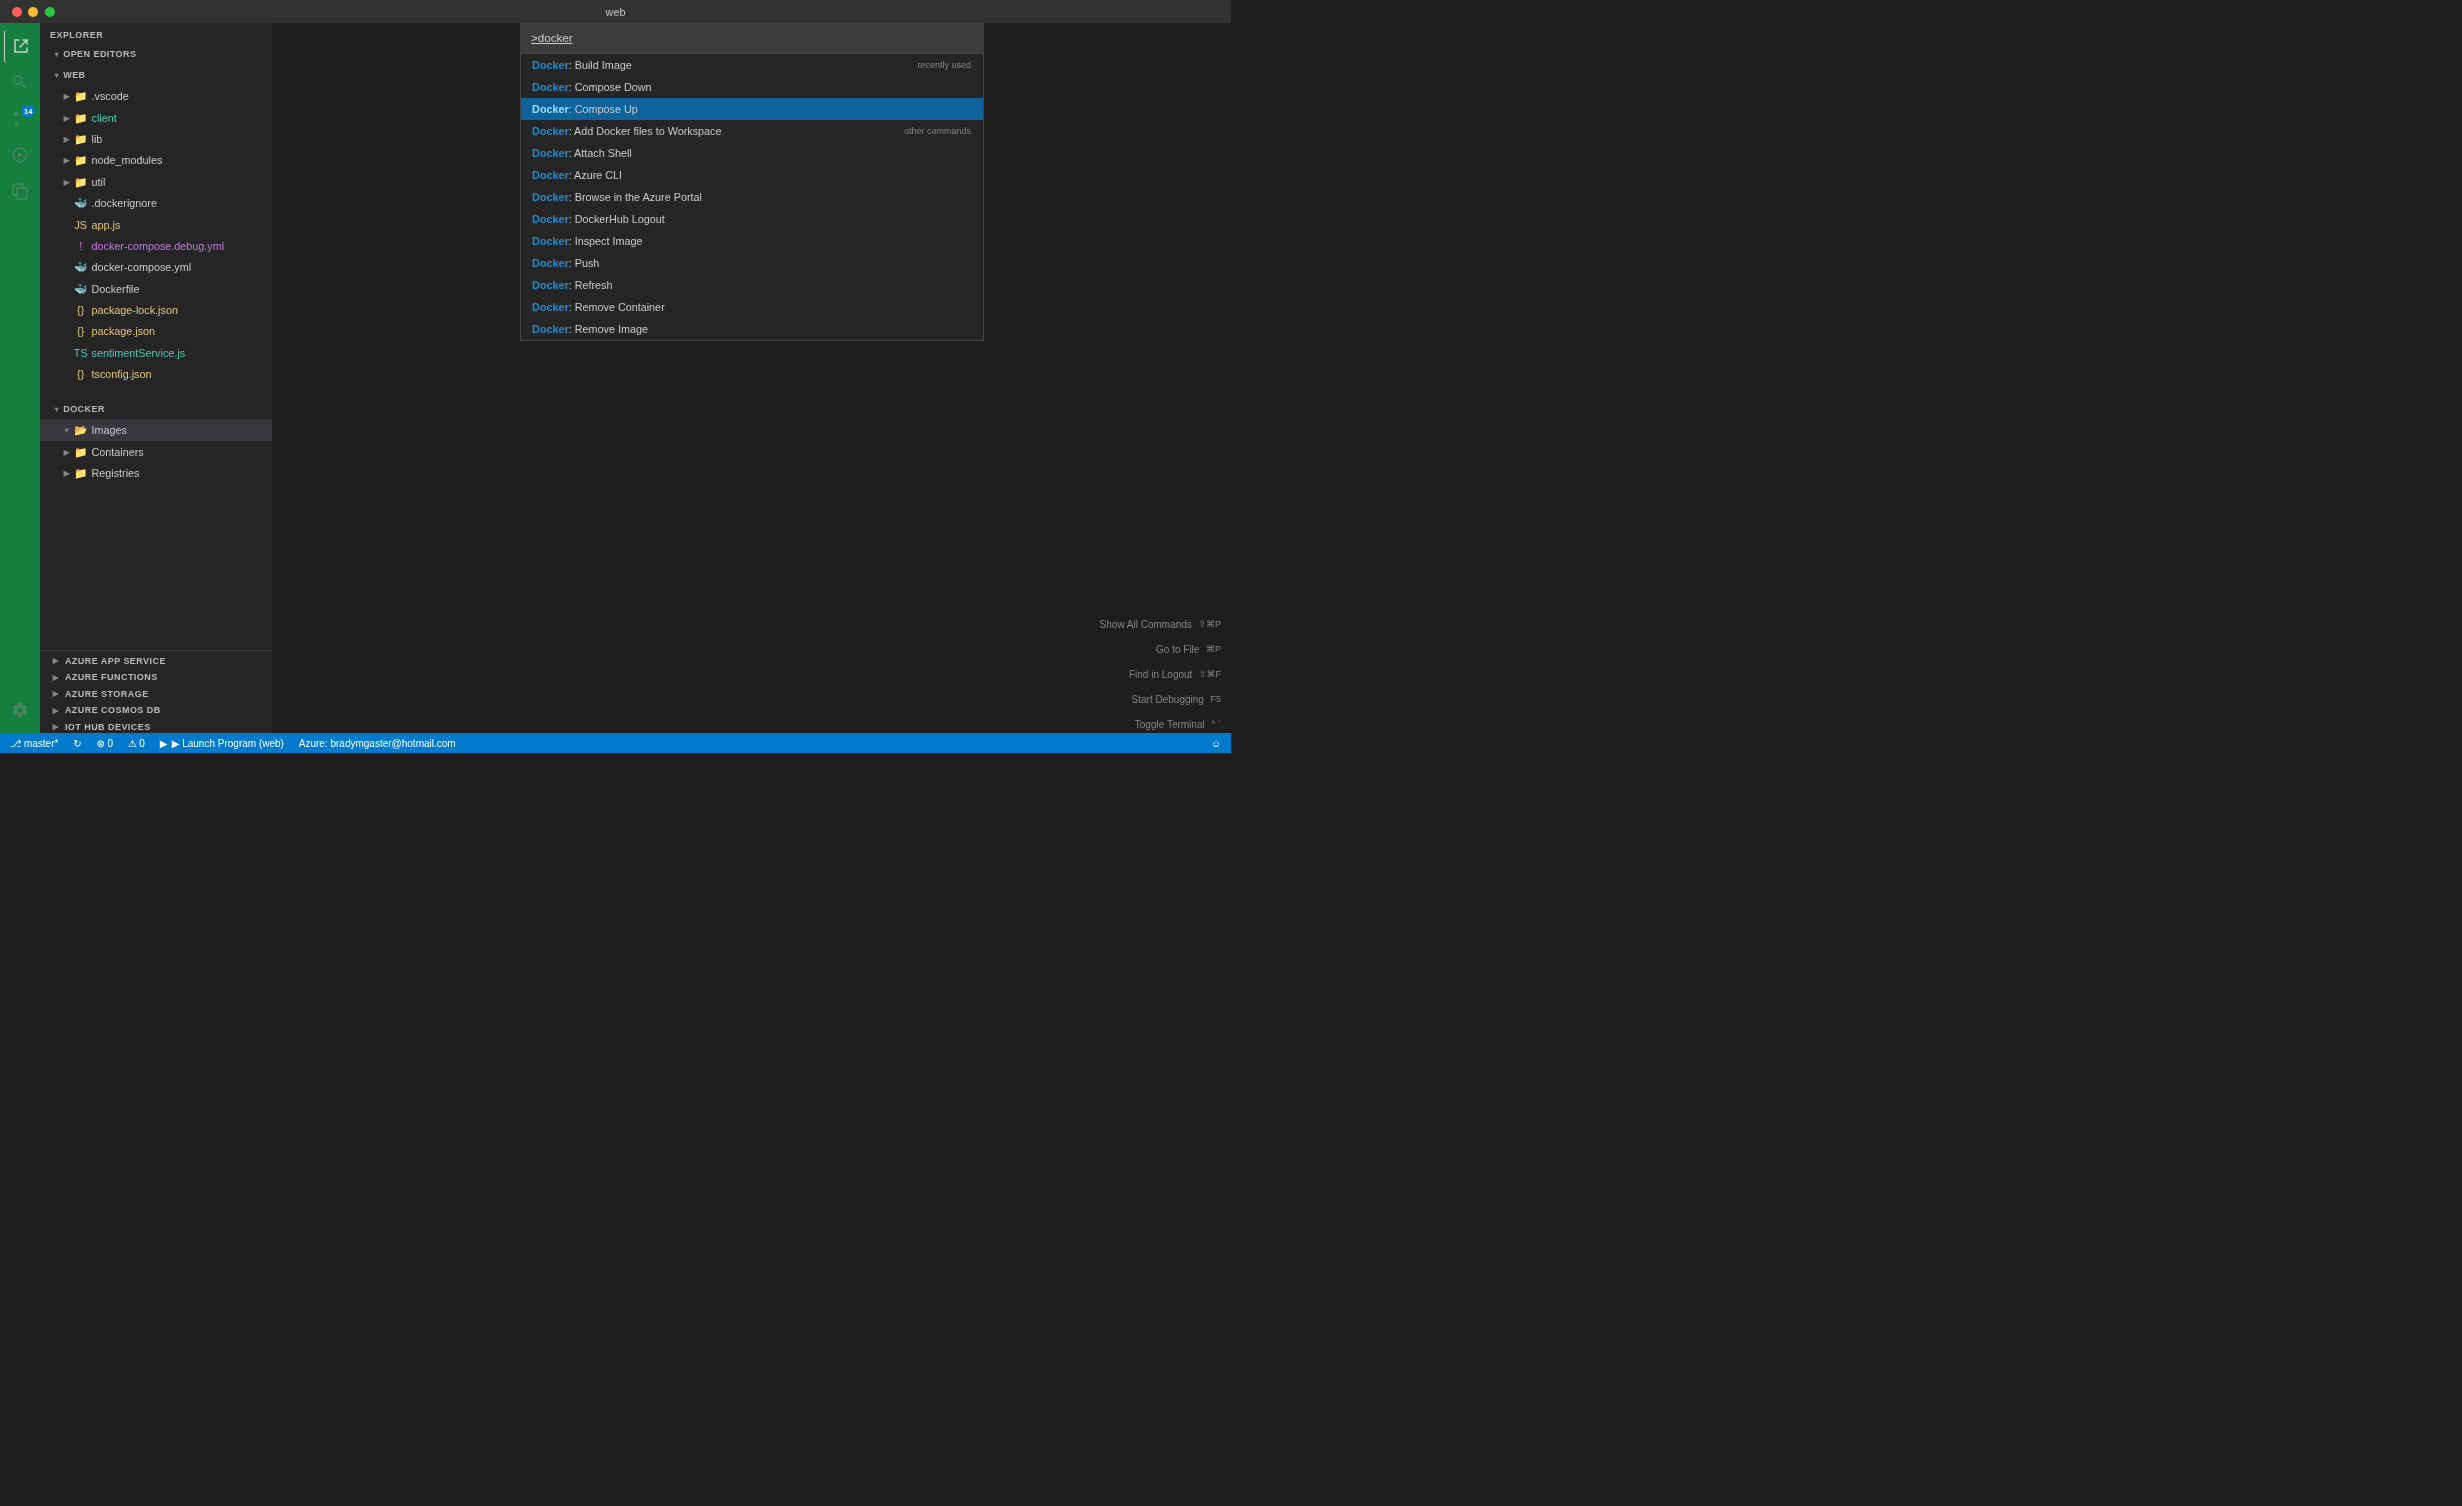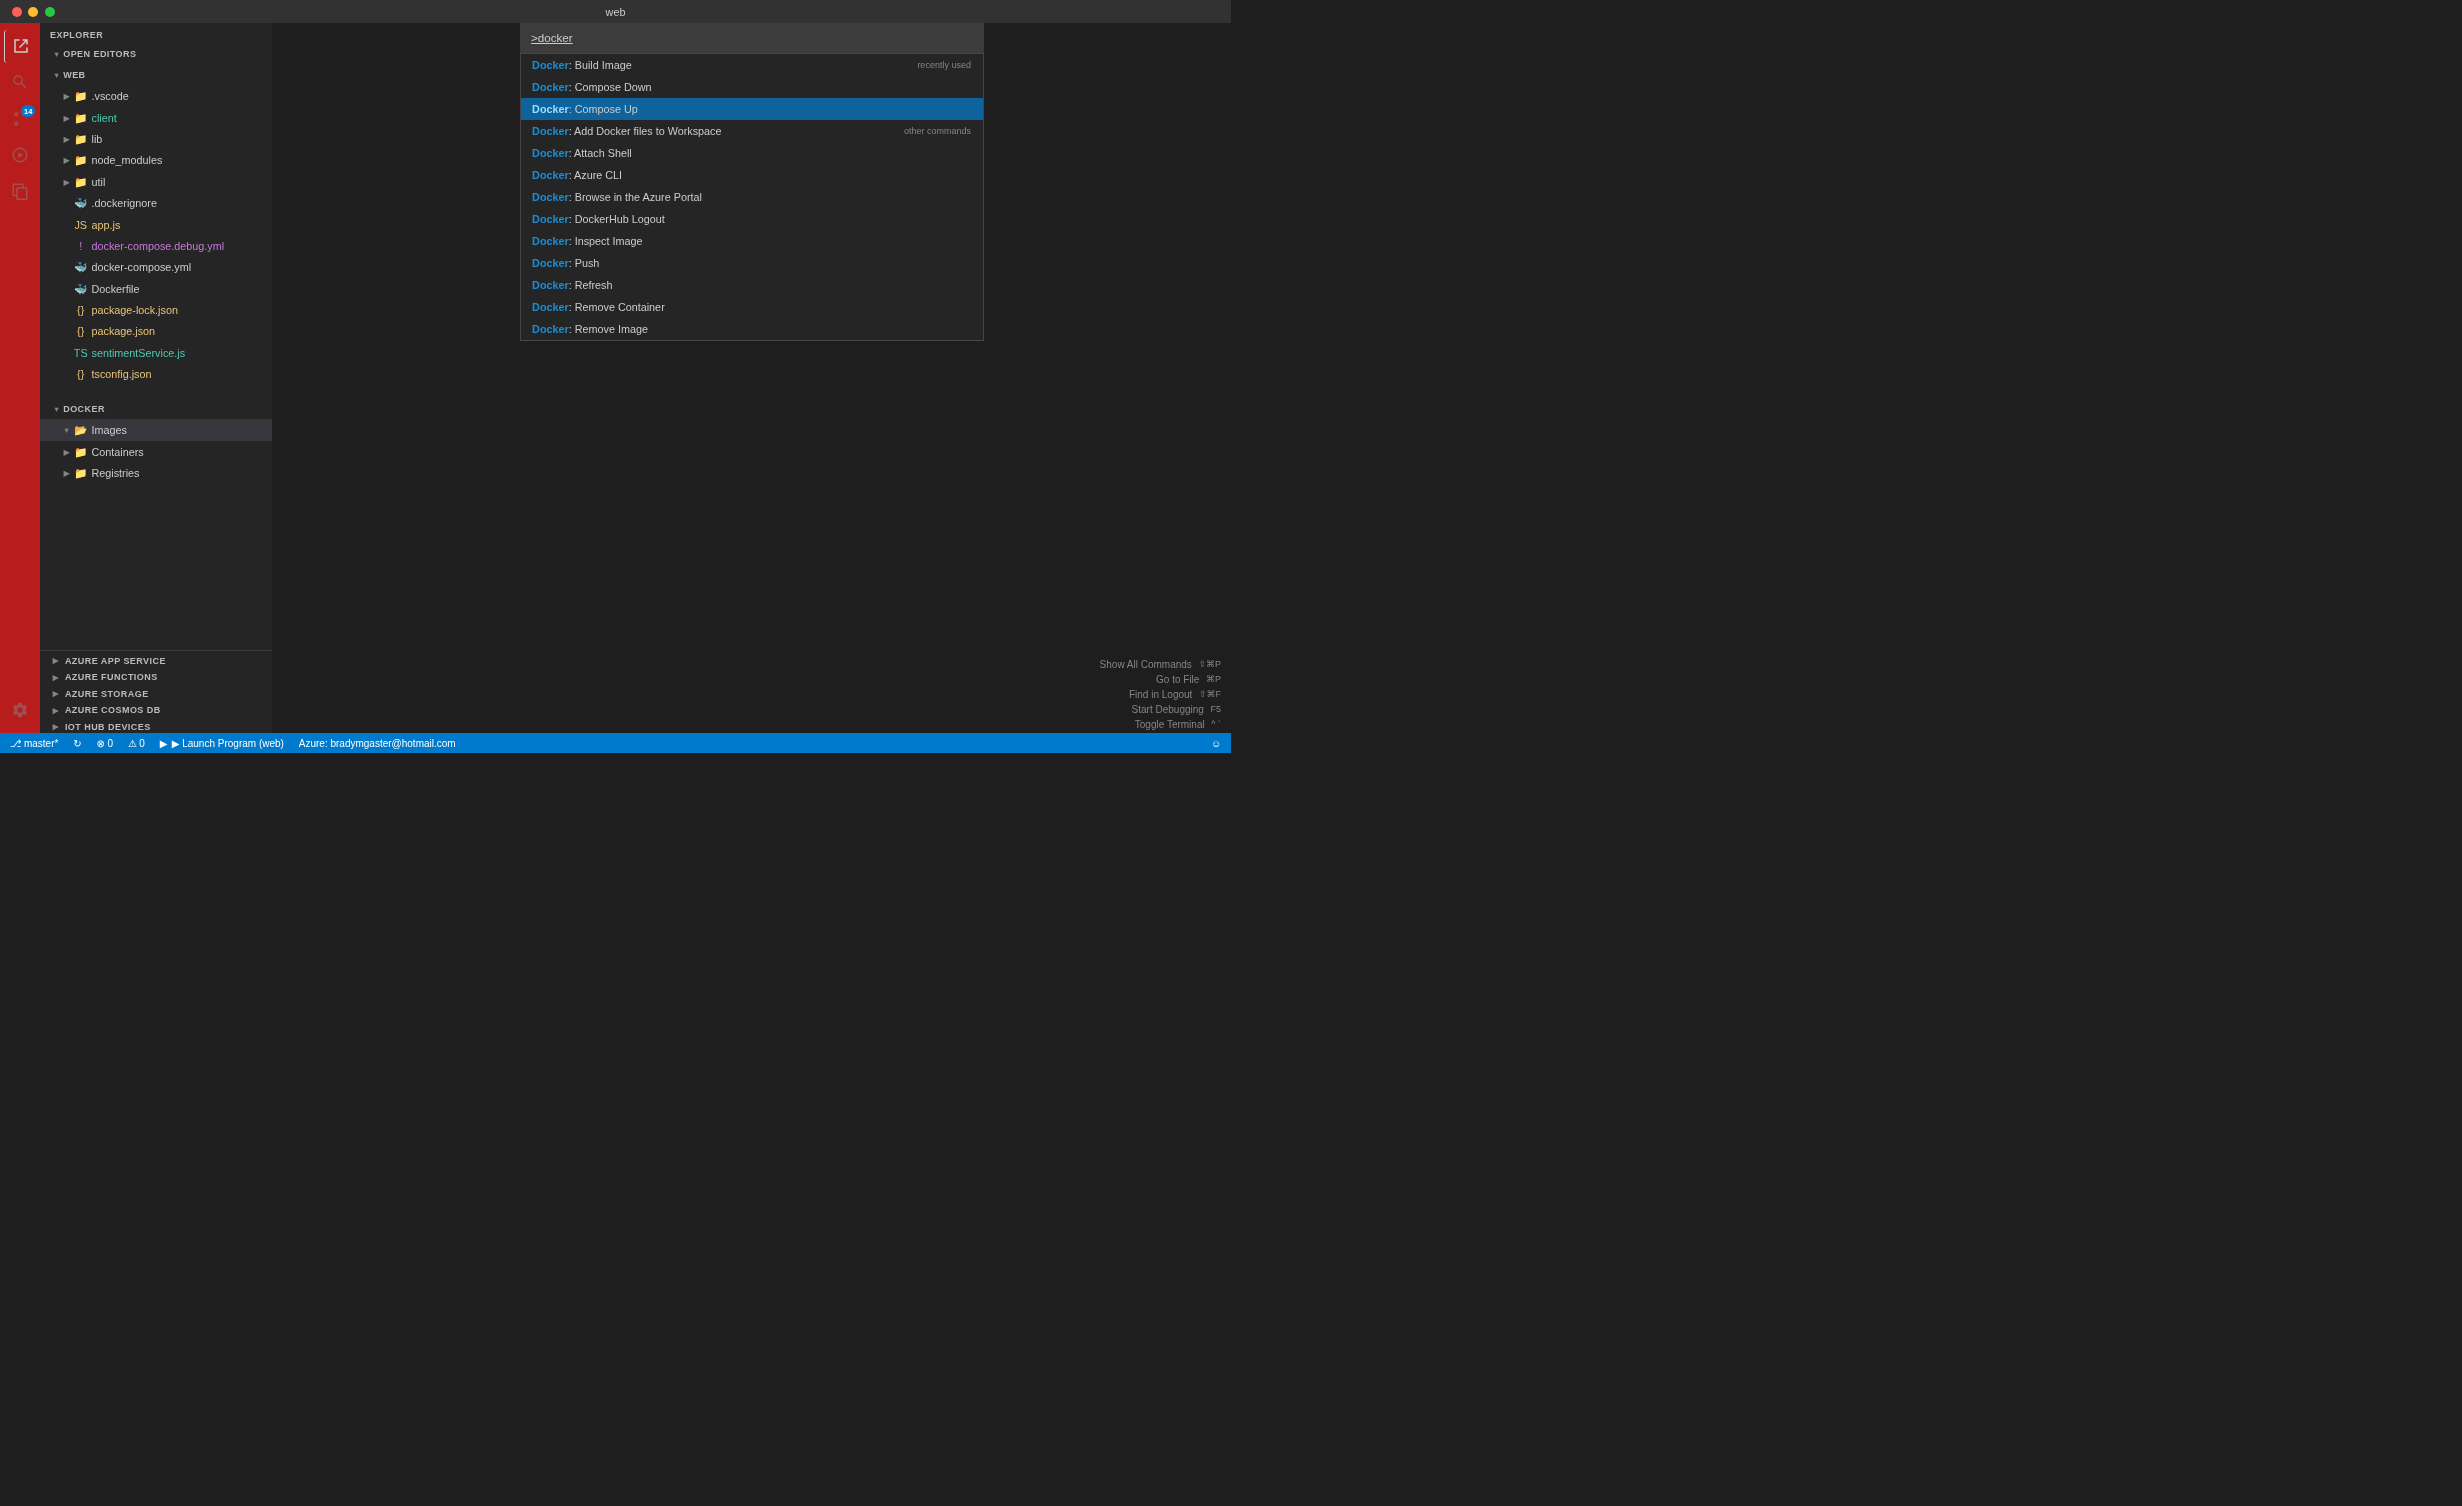--- a/index.html
+++ b/index.html
@@ -44,21 +44,21 @@
 
     
     .main-layout {
       display: flex;
       height: calc(753px - 23px - 20px);
     }
 
     
     .activity-bar {
       width: 40px;
-      background: #b91c1c;
+      background: #15803d;
       display: flex;
       flex-direction: column;
       align-items: center;
       padding-top: 6.6px;
       gap: 3.3px;
     }
     .activity-icon {
       width: 33px;
       height: 33px;
       display: flex;
@@ -253,21 +253,21 @@
       align-items: center;
     }
 
     
     .keyboard-shortcuts {
       flex: 1;
       display: flex;
       flex-direction: column;
       justify-content: flex-end;
       padding: 3.3px 10px;
-      gap: 4px;
+      gap: 14px;
       color: #858585;
       font-size: 10px;
     }
     .shortcut-row {
       display: flex;
       justify-content: flex-end;
       align-items: center;
       gap: 6.6px;
     }
     .shortcut-label { color: #858585; }

